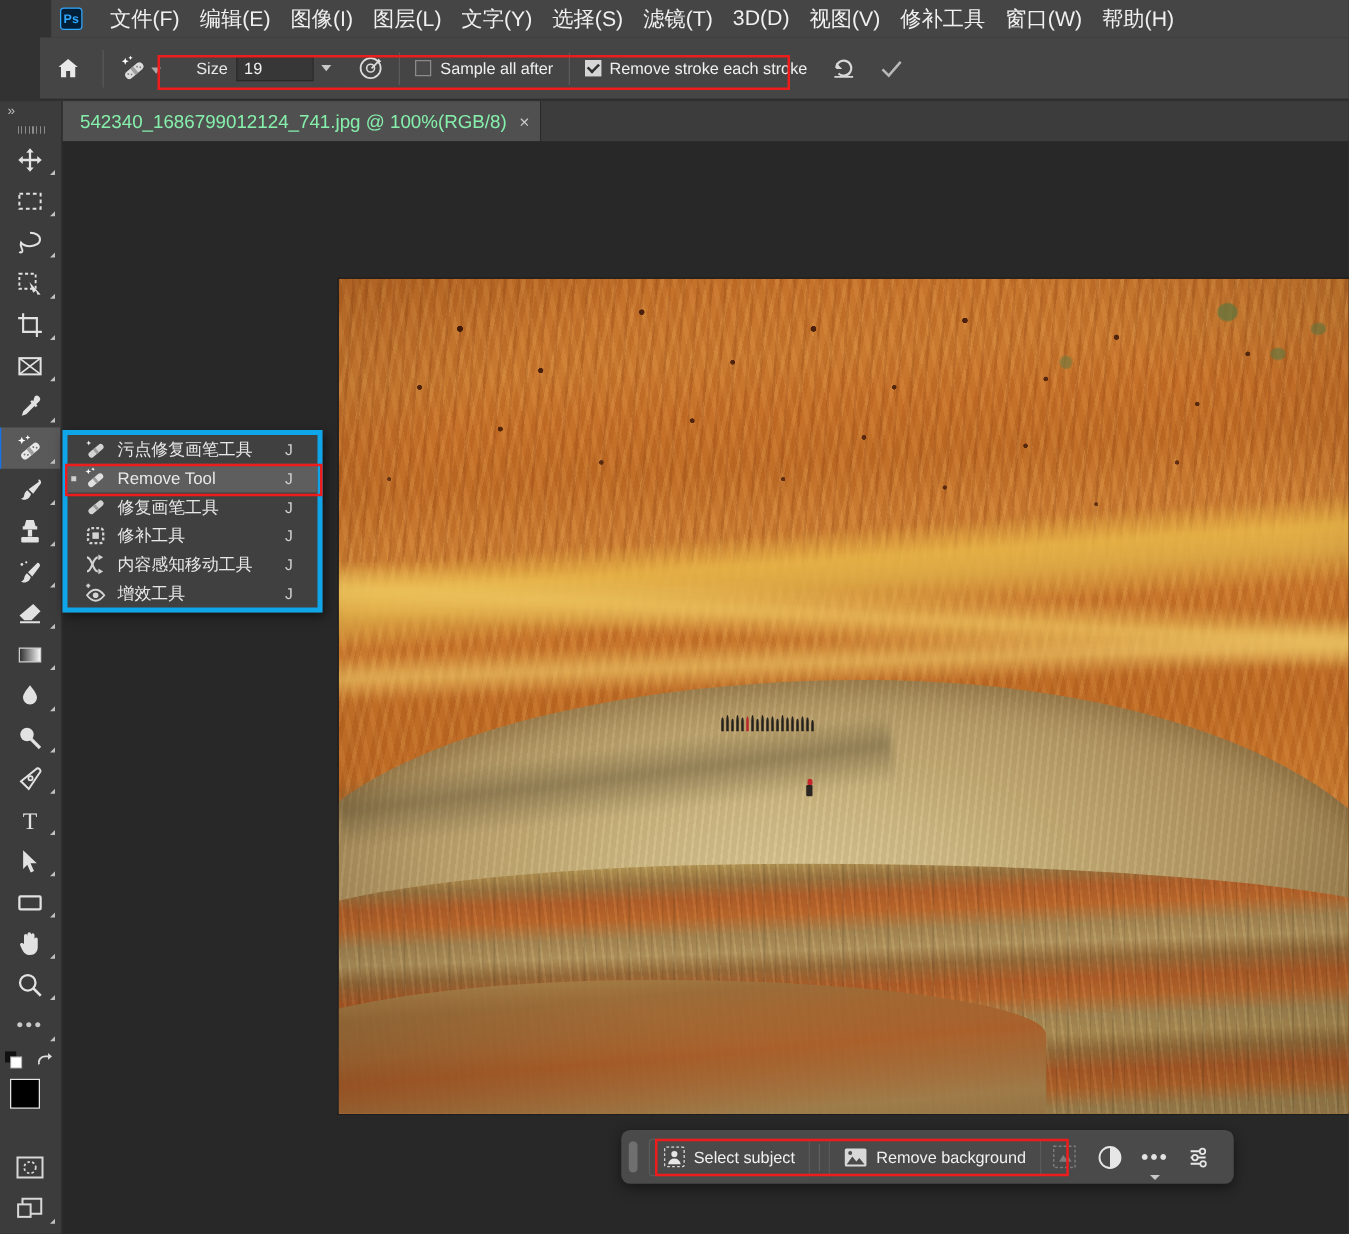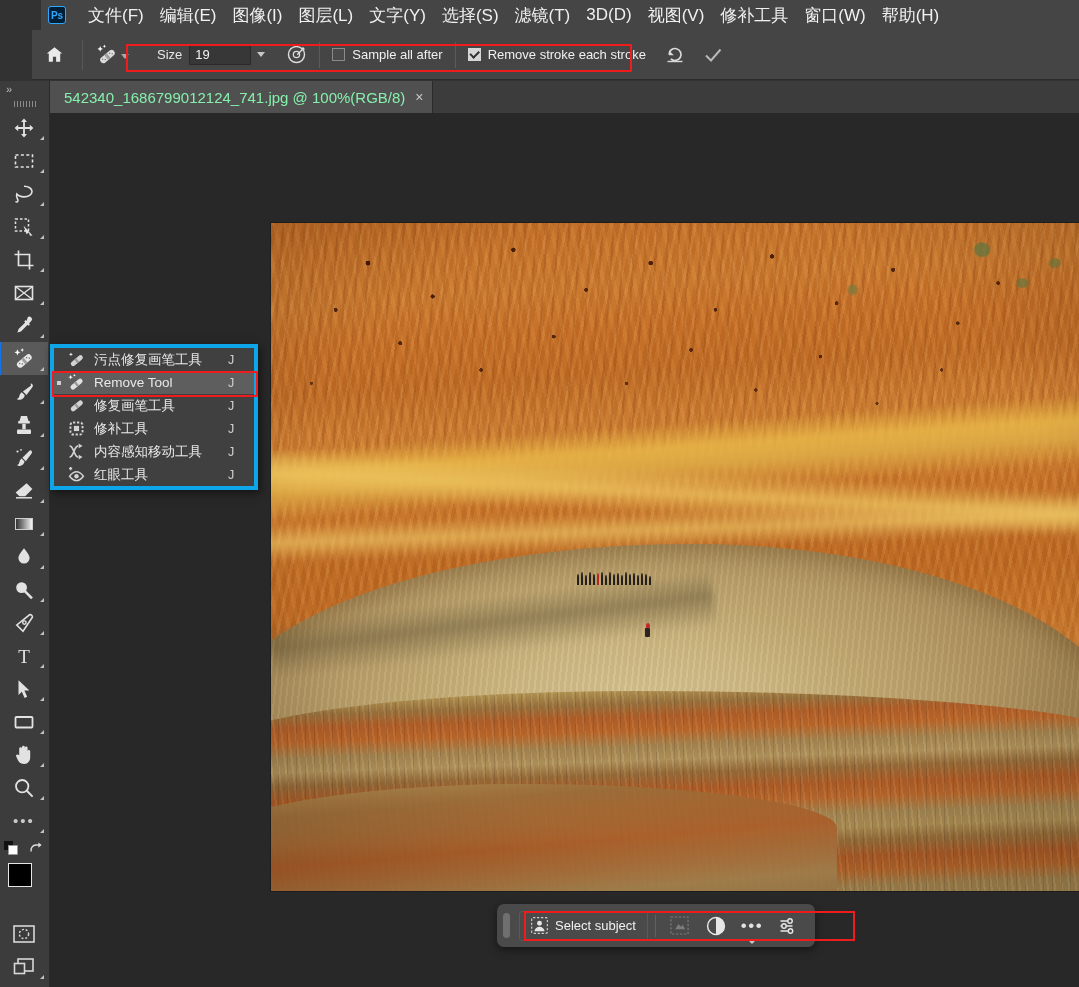--- a/index.html
+++ b/index.html
@@ -737,39 +737,49 @@
       <span class="fly-key">J</span>
     </div>
     <div class="fly-item">
       <span class="fly-ico">
         <svg width="19" height="19" viewBox="0 0 22 22">
             <path d="M3 13c2.6-3.4 5.2-5.1 8-5.1s5.4 1.7 8 5.1c-2.6 3.4-5.2 5.1-8 5.1S5.6 16.4 3 13z" fill="none" stroke="#d3d3d3" stroke-width="1.7"></path>
             <circle cx="11" cy="13" r="2.6" fill="#d3d3d3"></circle>
             <path d="M4.2 2.2V6M2.3 4.1H6" stroke="#d3d3d3" stroke-width="1.7"></path>
           </svg>
       </span>
-      <span class="fly-name">红眼工具</span>
+      <span class="fly-name">增效工具</span>
       <span class="fly-key">J</span>
     </div>
   </div>
   <div class="redbox" style="left:52px; top:371px; width:206px; height:26px;"></div>
 
   <div class="taskbar">
     <div class="tb-handle"></div>
     <div class="tb-btn">
       <span>
         <svg width="17" height="17" viewBox="0 0 18 18">
             <rect x="0.7" y="0.7" width="16.6" height="16.6" rx="1.5" fill="none" stroke="#cfcfcf" stroke-width="1.2" stroke-dasharray="2.4 1.8"></rect>
             <circle cx="9" cy="6.6" r="2.6" fill="#e6e6e6"></circle>
             <path d="M3.6 15.2c.6-3.2 2.8-4.8 5.4-4.8s4.8 1.6 5.4 4.8z" fill="#e6e6e6"></path>
           </svg>
       </span>
       <span>Select subject</span>
     </div>
     <div class="tb-div"></div>
+    <div class="tb-btn">
+      <span>
+        <svg width="19" height="16" viewBox="0 0 20 17">
+            <rect x="0.8" y="0.8" width="18.4" height="15.4" rx="1.4" fill="#d8d8d8"></rect>
+            <path d="M2.4 14.4 7.2 7.6l3.4 4.4 2.6-3 4.4 5.4z" fill="#4a4a4a"></path>
+            <circle cx="5.4" cy="4.6" r="1.7" fill="#4a4a4a"></circle>
+          </svg>
+      </span>
+      <span>Remove background</span>
+    </div>
     <div class="tb-icobtn disabled">
       <span>
         <svg width="19" height="19" viewBox="0 0 20 20">
             <rect x="1" y="1" width="18" height="18" fill="none" stroke="#cfcfcf" stroke-width="1.2" stroke-dasharray="2.4 1.8"></rect>
             <path d="M5.5 14 9 8.5l2.4 3 1.8-2.2 2.8 4.7z" fill="#cfcfcf"></path>
           </svg>
       </span>
     </div>
     <div class="tb-icobtn">
       <span>

